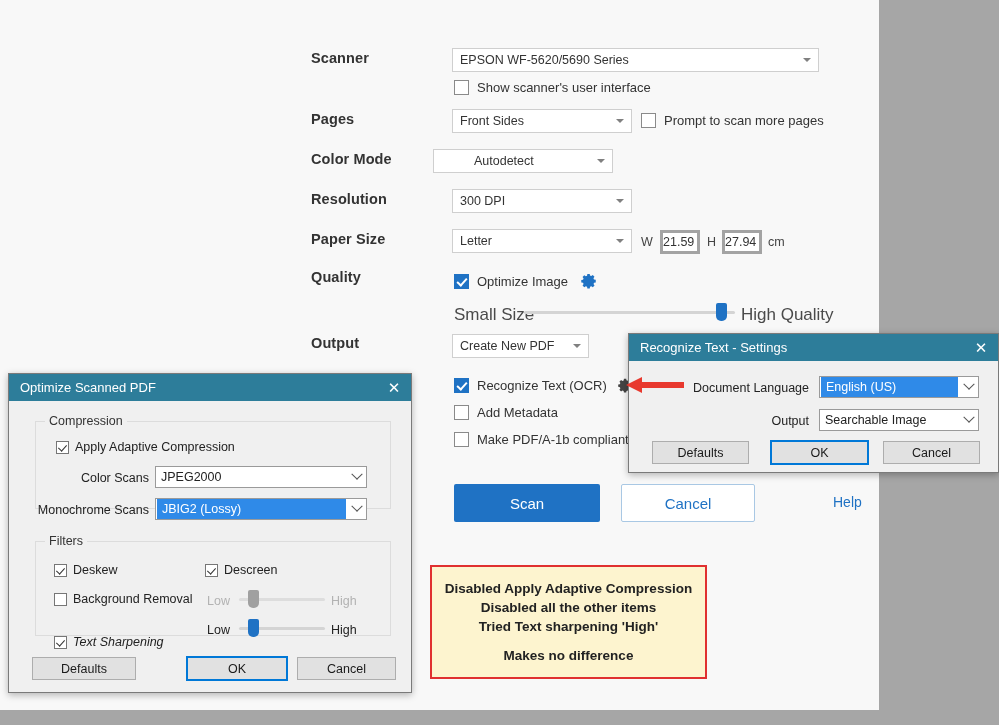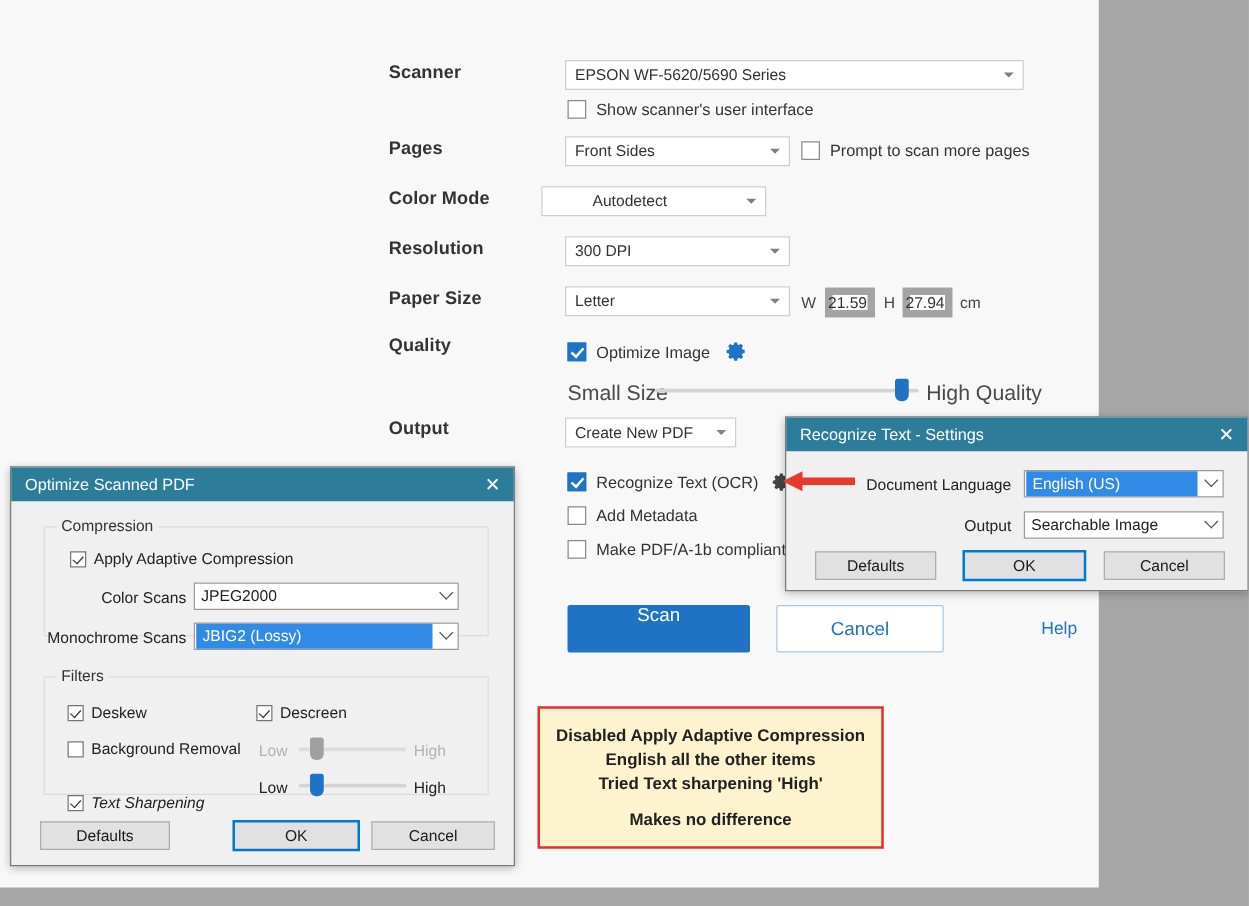--- a/index.html
+++ b/index.html
@@ -114,21 +114,21 @@
     color: #4a4a4a;
     white-space: nowrap;
   }
   .slider-cap.dim { color: #b2b2b2; }
   
   .btn-primary {
     background: #1f72c4;
     color: #ffffff;
     font-size: 15px;
     border: none;
-    display: flex; align-items: flex-start; justify-content: center;
+    display: flex; align-items: center; justify-content: center;
     cursor: pointer;
     border-radius: 2px;
   }
   .btn-secondary {
     background: #ffffff;
     color: #1f72c4;
     font-size: 15px;
     border: 1px solid #a9c8e4;
     display: flex; align-items: center; justify-content: center;
     cursor: pointer;
@@ -137,24 +137,24 @@
   }
   .link-help {
     font-size: 14px;
     color: #1f72c4;
     cursor: pointer;
   }
   .unit { font-size: 12.5px; color: #444444; }
   .numbox {
     box-sizing: border-box;
     height: 24px; width: 40px;
-    border: 6px solid #a3a3a3;
+    border: 3px solid #a3a3a3;
     background: #ffffff;
     font-size: 12.5px; color: #333333;
-    display: flex; align-items: center; justify-content: center;
+    display: flex; align-items: center; justify-content: flex-start;
     padding-right: 4px;
   }
   
   .dialog {
     position: absolute;
     background: #f0f0f0;
     border: 1px solid #7a7a7a;
     box-shadow: 0 2px 7px rgba(0,0,0,0.28);
     box-sizing: border-box;
   }
@@ -415,21 +415,21 @@
     </div>
     <div class="btn-secondary" style="position:absolute; left:621px; top:484px; width:134px; height:38px;">
       <span>Cancel</span>
     </div>
     <div class="link-help" style="position:absolute; left:789px; top:494px;margin-left:44px;">
       <span>Help</span>
     </div>
 
     <div id="note" style="left:430px; top:565px; width:277px; height:114px;">
       <div>Disabled Apply Adaptive Compression</div>
-      <div>English all the other items</div>
+      <div>Disabled all the other items</div>
       <div>Tried Text sharpening 'High'</div>
       <div class="gap"></div>
       <div>Makes no difference</div>
     </div>
   </div>
 
   <div class="dialog" style="left:628px; top:333px; width:371px; height:140px;">
     <div class="dlg-title">
       <span>Recognize Text - Settings</span>
       <span class="dlg-close">✕</span>

